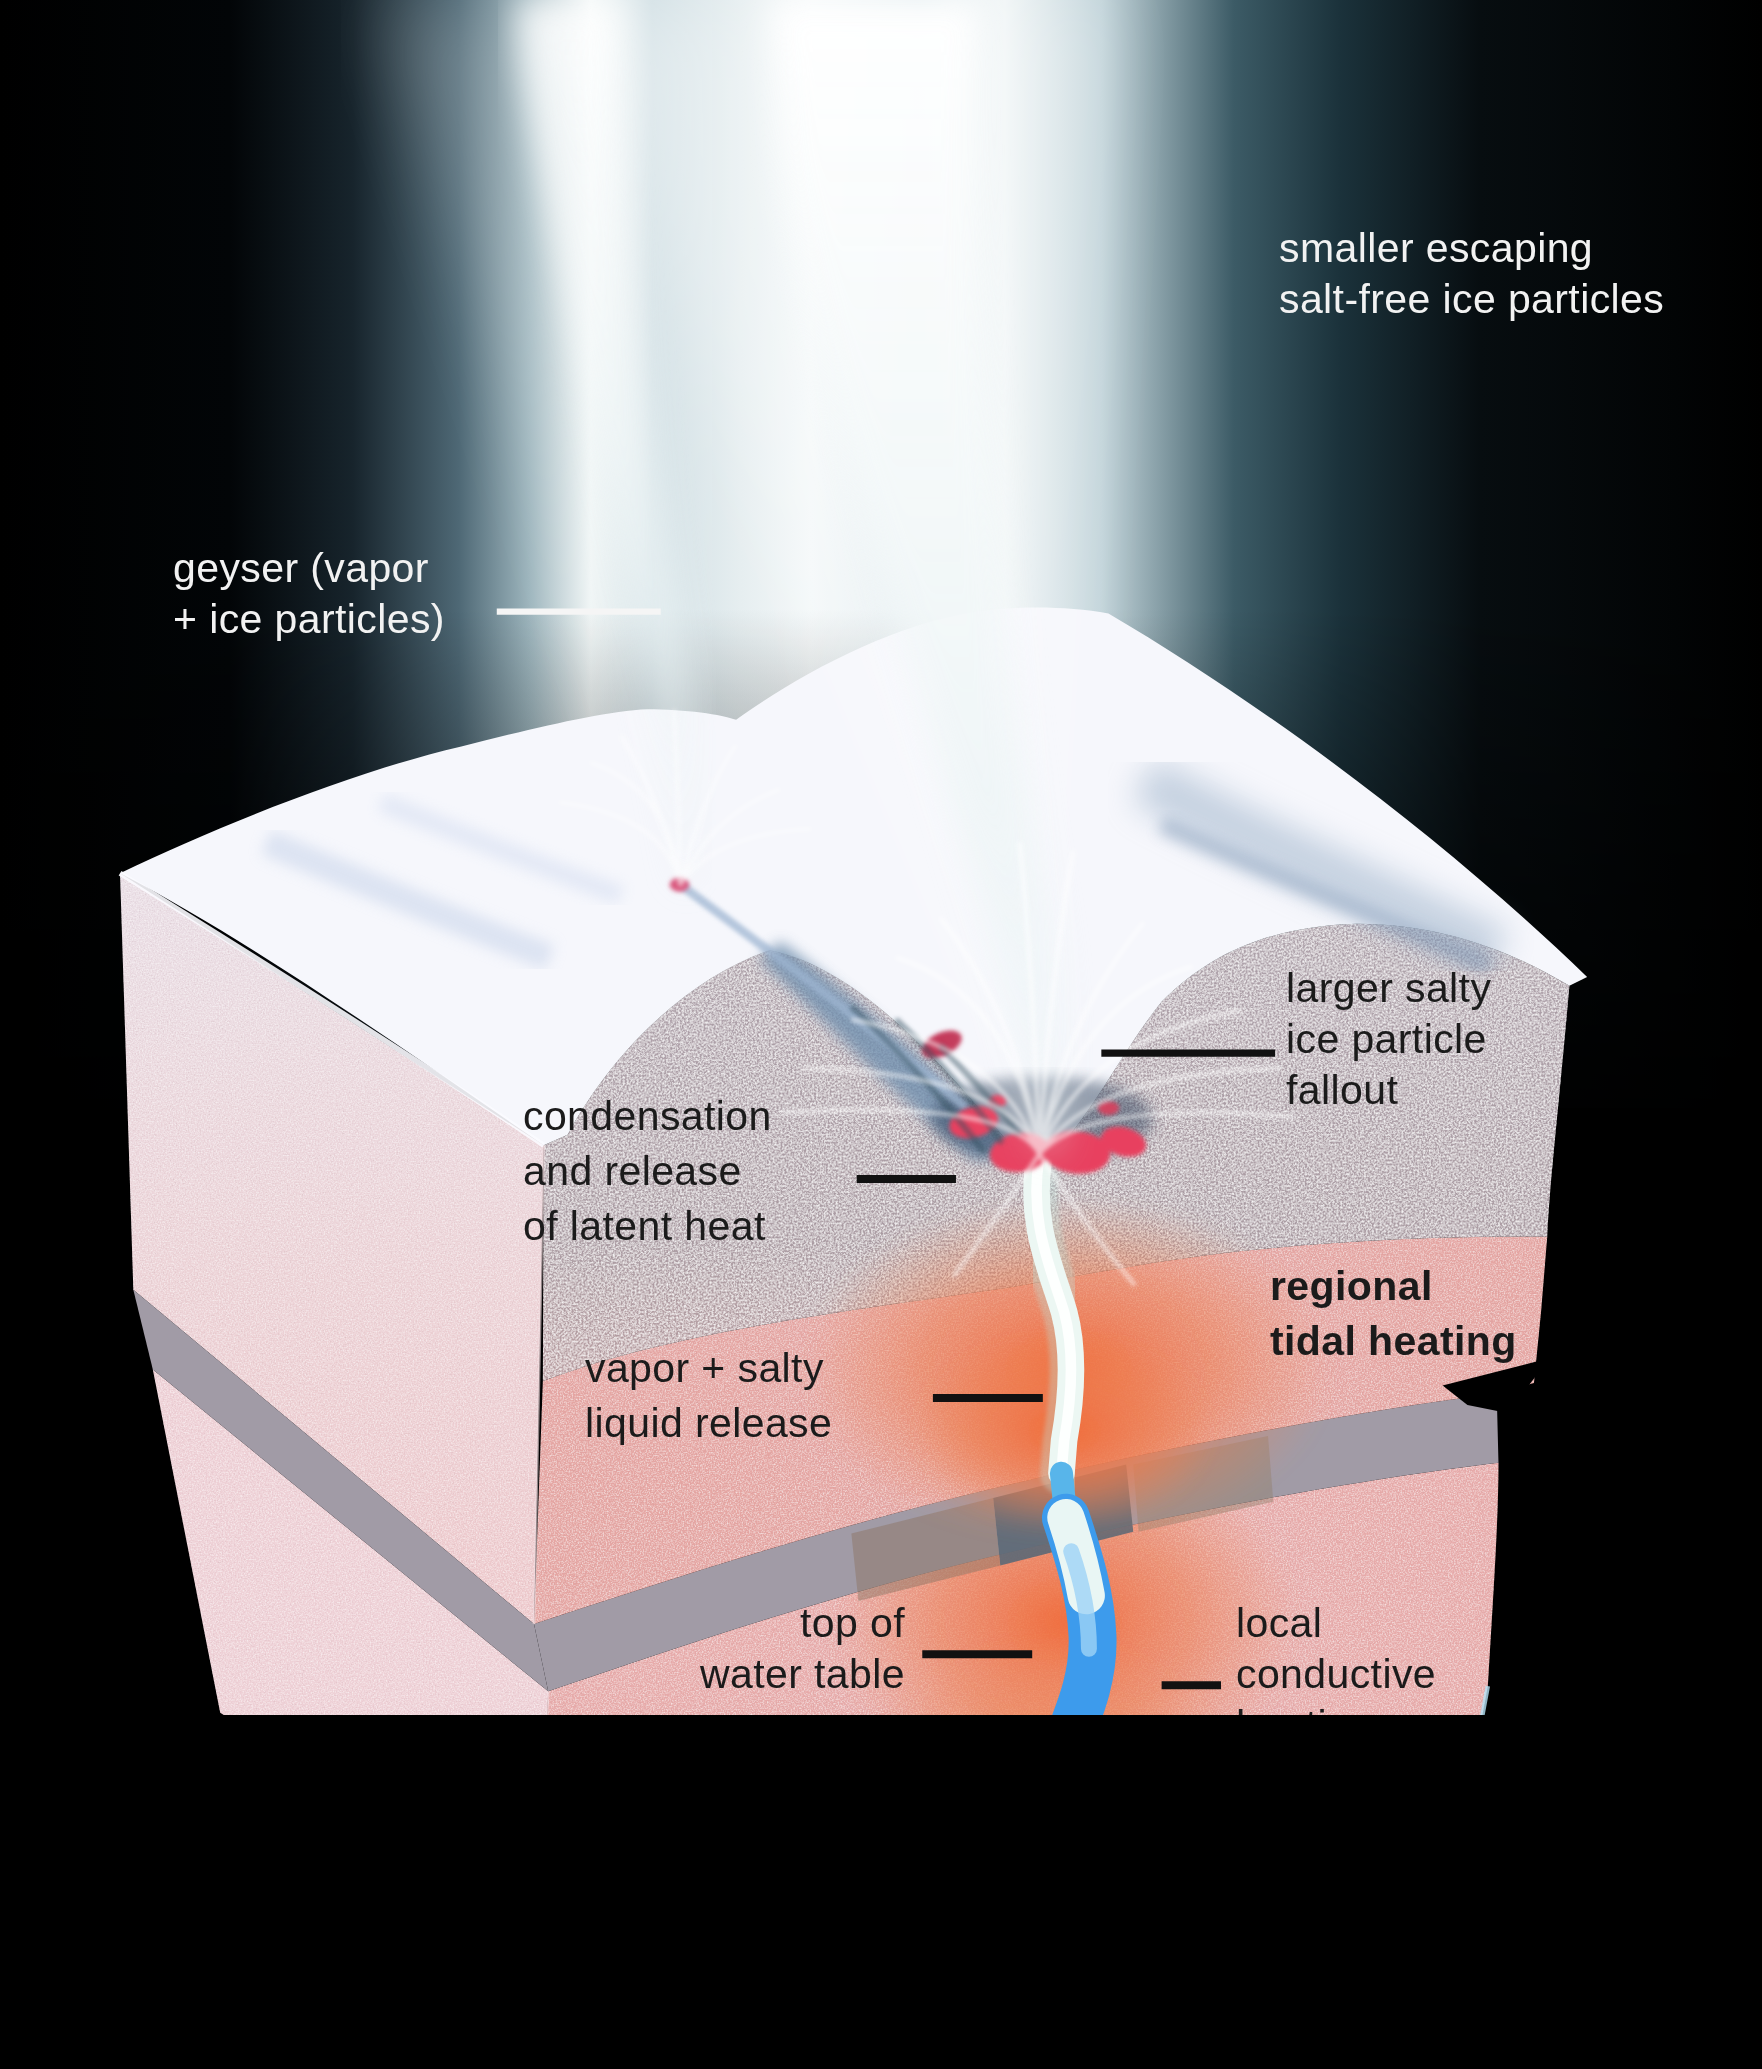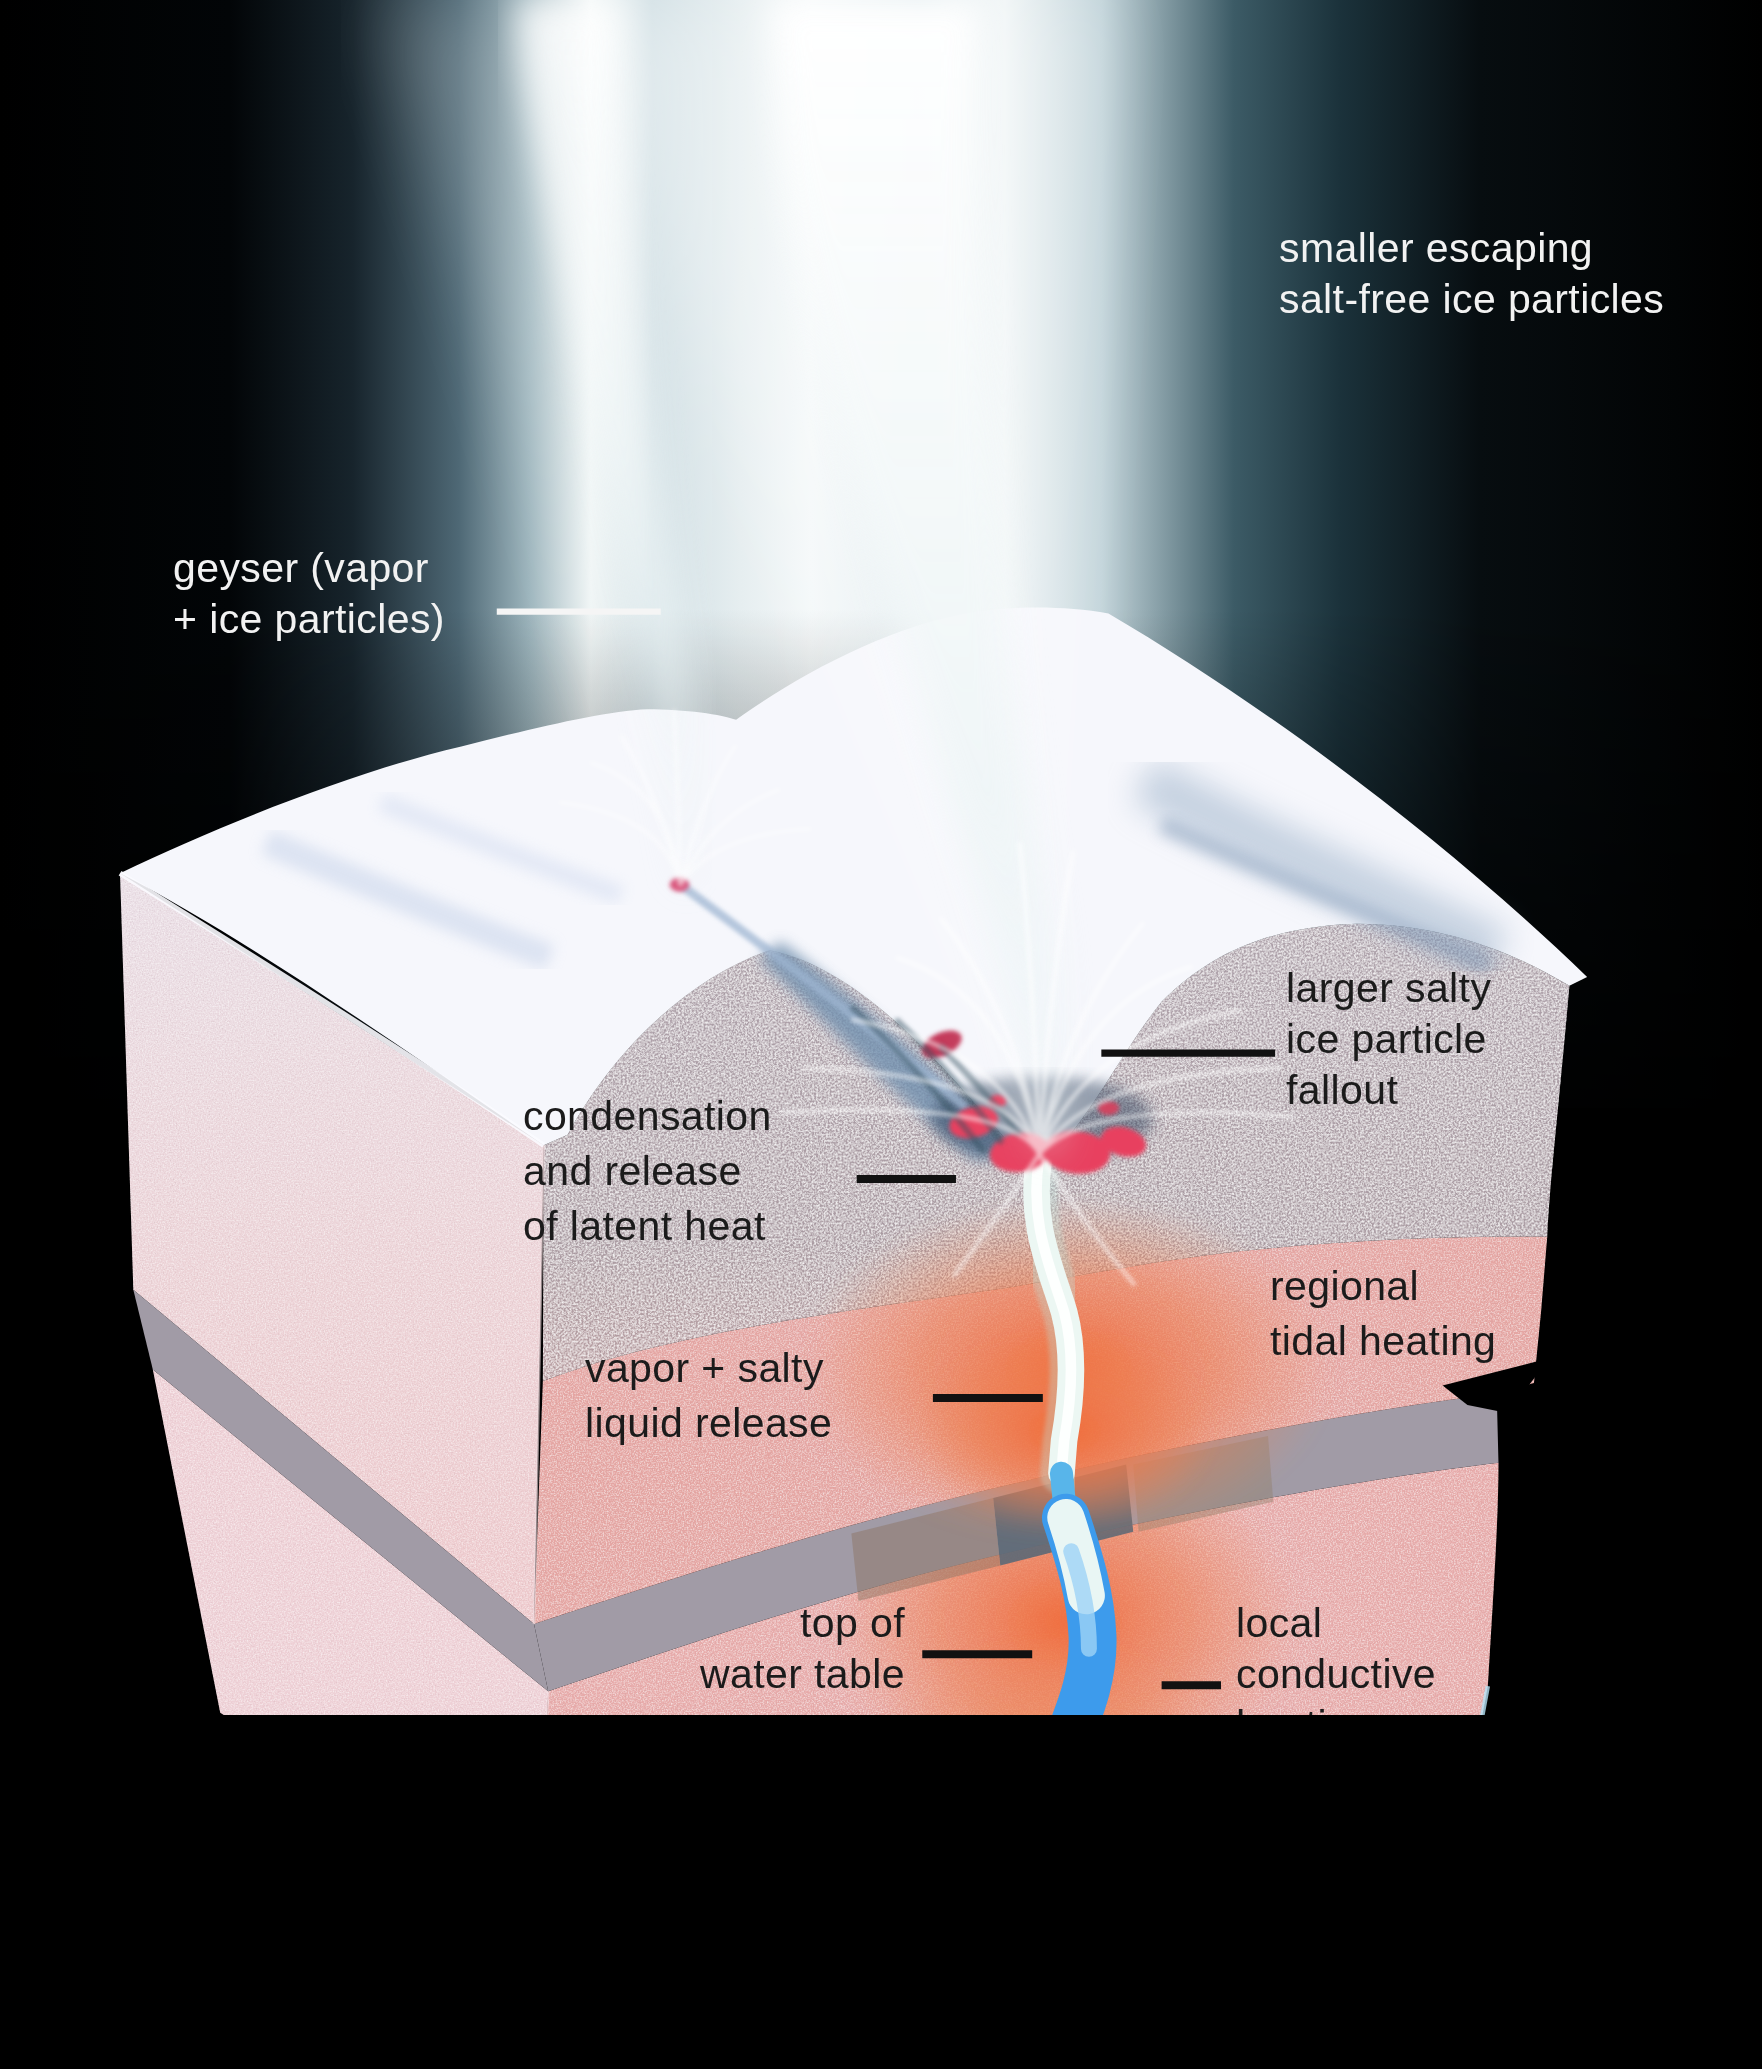--- a/index.html
+++ b/index.html
@@ -10,21 +10,21 @@
        white-space:pre-line;letter-spacing:0.4px;}
   .lbl-light{color:#f2f2f2;}
   .lbl-dark{color:#1b1b1b;}
   .lh62{line-height:55px;}
   .ta-c{}
   .ta-r{text-align:right;}
   #lbl-smaller{left:1279px;top:223px;}
   #lbl-geyser{left:173px;top:543px;width:324px;}
   #lbl-larger{left:1286px;top:963px;}
   #lbl-cond{left:523px;top:1089px;width:372px;}
-  #lbl-regional{left:1270px;top:1259px;}
+  #lbl-regional{left:1270px;top:1259px;font-weight:bold;}
   #lbl-vapor{left:585px;top:1341px;width:390px;}
   #lbl-water{left:621px;top:1598px;width:284px;}
   #lbl-local{left:1236px;top:1598px;}
 </style>
 </head>
 <body>
 
 <div id="stage">
 <svg id="art" width="1763" height="2069" viewBox="0 0 1988 2334">
   <defs>

